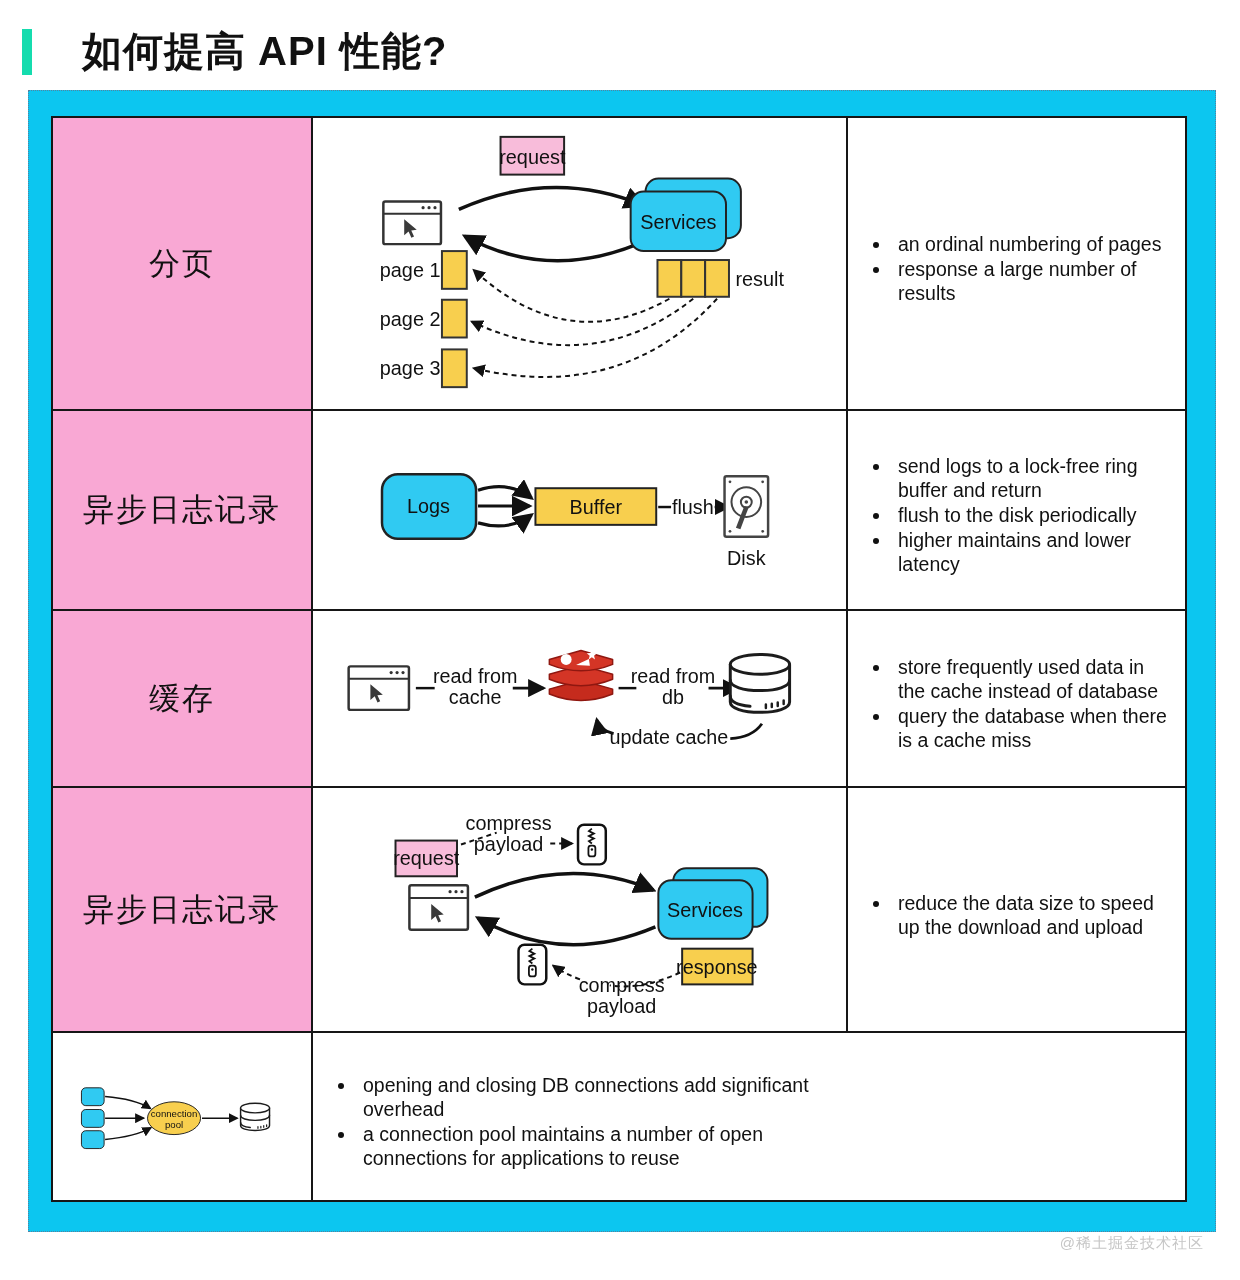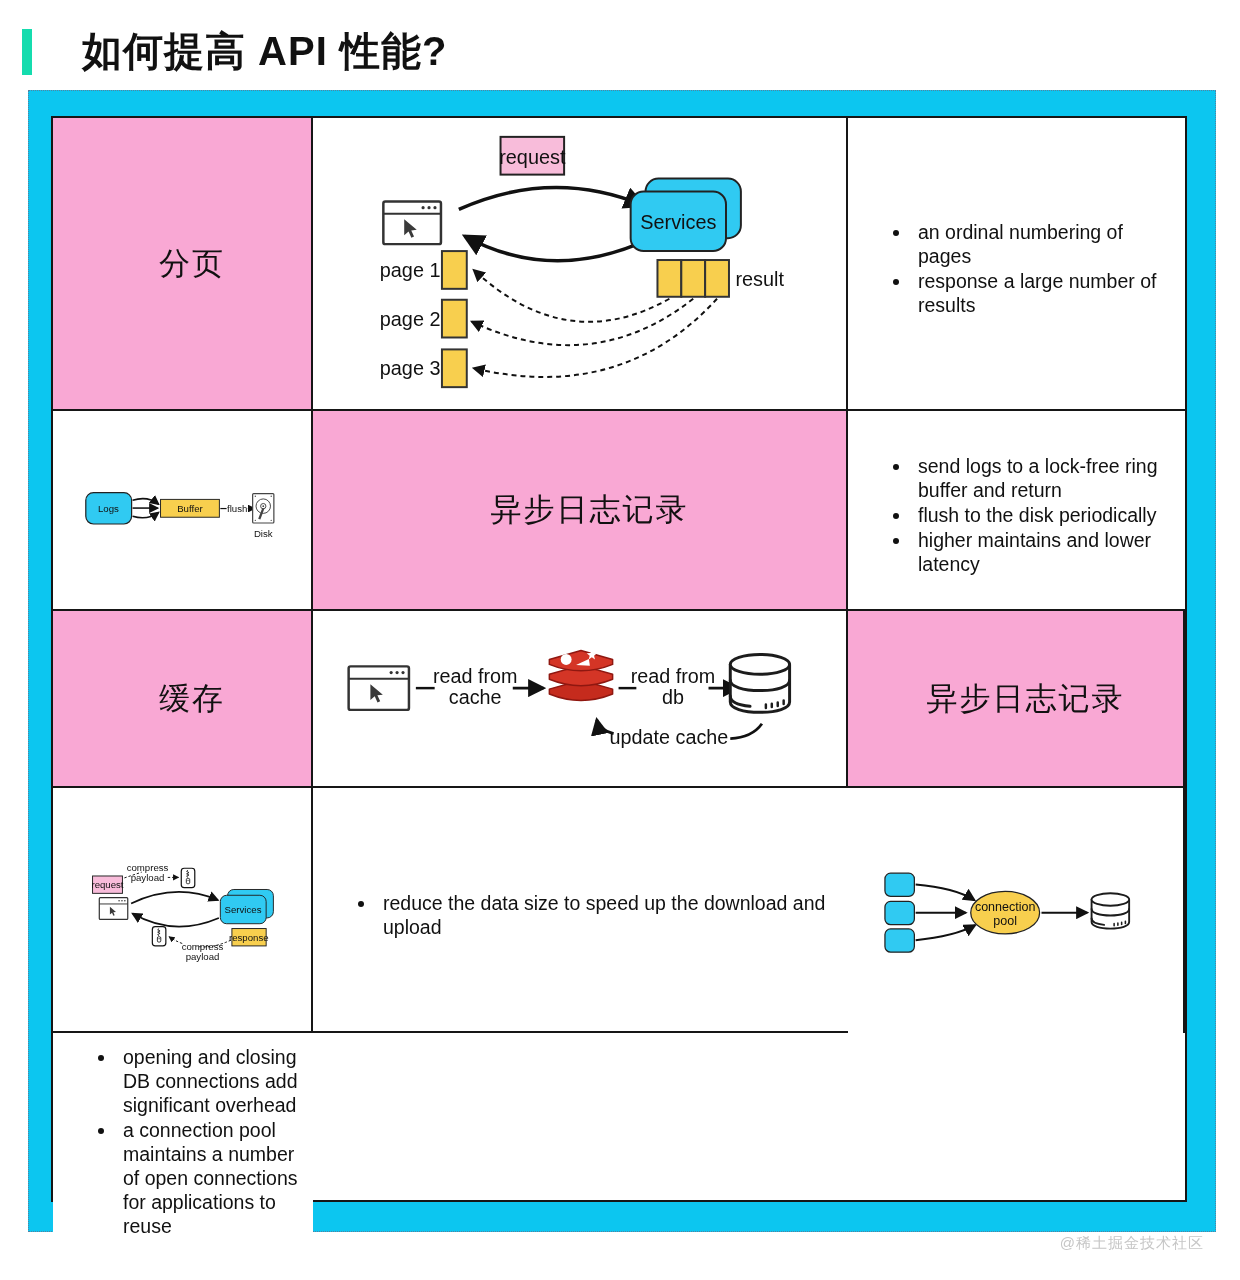--- a/index.html
+++ b/index.html
@@ -10,21 +10,21 @@
   .accent{width:10px;height:46px;background:#15dcae;margin-right:18px;}
   h1{margin:0;font-size:40px;font-weight:bold;letter-spacing:1px;}
 
   
   .frame{position:absolute;left:28px;top:90px;width:1188px;height:1142px;background:#0cc6f0;border:1px dotted #57809f;box-sizing:border-box;}
 
   
   .grid{position:absolute;left:22px;top:25px;right:28px;bottom:29px;background:#fff;
         display:grid;grid-template-columns:260px 535px 1fr;grid-template-rows:293px 200px 177px 245px 1fr;
         border:2.5px solid #161616;}
-  .cell{box-sizing:border-box;border-right:2.5px solid #161616;border-bottom:2.5px solid #161616;position:relative;padding-left:20px;}
+  .cell{box-sizing:border-box;border-right:2.5px solid #161616;border-bottom:2.5px solid #161616;position:relative;}
   .cell.last-col{border-right:none;margin-top:12px;}
   .cell.last-row{border-bottom:none;justify-content:flex-end;}
   .label-cell{background:#f9a8d4;display:flex;align-items:center;justify-content:center;
               font-size:31px;font-weight:500;letter-spacing:2px;}
   .diagram-cell{background:#fff;}
   .diagram-cell svg{position:absolute;inset:0;width:100%;height:100%;}
   .notes-cell{background:#fff;display:flex;align-items:center;}
   .notes-cell ul{margin:0;padding-left:44px;padding-right:12px;list-style:disc;}
   .notes-cell li{font-size:19.5px;line-height:1.23;font-weight:500;padding-left:6px;margin:1px 0;}
 
@@ -93,20 +93,21 @@
       </g>
     </svg>
   </div>
   <div class="cell notes-cell last-col">
     <ul>
       <li>an ordinal numbering of pages</li>
       <li>response a large number of results</li>
     </ul>
   </div>
 
+  <div class="cell label-cell">异步日志记录</div>
   <div class="cell diagram-cell">
     <svg viewBox="0 0 535 200">
       <defs>
         <marker id="m2" viewBox="0 0 10 10" refX="8.5" refY="5" markerWidth="6.5" markerHeight="6.5" orient="auto-start-reverse">
           <path d="M0,0L10,5L0,10z" fill="#111"></path>
         </marker>
       </defs>
       <g>
         <rect x="68" y="64" width="95" height="65" rx="16" fill="#30caf2" stroke="#222" stroke-width="2.5"></rect>
         <text x="115" y="96" font-size="26">Logs</text>
@@ -132,21 +133,20 @@
         <circle cx="5.5" cy="55.5" r="1.4" fill="#444"></circle>
             <circle cx="38.5" cy="55.5" r="1.4" fill="#444"></circle>
         <circle cx="22" cy="26" r="15" fill="none" stroke="#444" stroke-width="2"></circle>
         <circle cx="22" cy="26" r="5.5" fill="none" stroke="#444" stroke-width="2"></circle>
         <circle cx="22" cy="26" r="1.8" fill="#444"></circle>
         <path d="M20,30 L11.5,52 L16,53.5 L24.5,31 Z" fill="#444"></path>
       </g>
       <text x="436" y="148" font-size="24">Disk</text>
     </svg>
   </div>
-  <div class="cell label-cell">异步日志记录</div>
   <div class="cell notes-cell last-col">
     <ul>
       <li>send logs to a lock-free ring buffer and return</li>
       <li>flush to the disk periodically</li>
       <li>higher maintains and lower latency</li>
     </ul>
   </div>
 
   <div class="cell label-cell">缓存</div>
   <div class="cell diagram-cell">
@@ -191,20 +191,26 @@
         <path d="M1,43 c0,6 8,9.3 20,10.4"></path>
         <path d="M37,51.5 v3.5 M43,50.7 v3.5 M49,49.5 v3.5 M55,47.6 v3.5" stroke-width="2.5"></path>
       </g>
       <g>
         <path d="M452,114 Q442,128 420,129" fill="none" stroke="#111" stroke-width="2.8"></path>
         <text x="358" y="127">update cache</text>
         <path d="M302,124 Q287,120 285,110" fill="none" stroke="#111" stroke-width="2.8" marker-end="url(#m3)"></path>
       </g>
     </svg>
   </div>
+  <div class="cell notes-cell last-col">
+    <ul>
+      <li>store frequently used data in the cache instead of database</li>
+      <li>query the database when there is a cache miss</li>
+    </ul>
+  </div>
 
   <div class="cell label-cell">异步日志记录</div>
   <div class="cell diagram-cell">
     <svg viewBox="0 0 535 245">
       <defs>
         <marker id="m4" viewBox="0 0 10 10" refX="8.5" refY="5" markerWidth="6.5" markerHeight="6.5" orient="auto-start-reverse">
           <path d="M0,0L10,5L0,10z" fill="#111"></path>
         </marker>
       </defs>
       <g>

